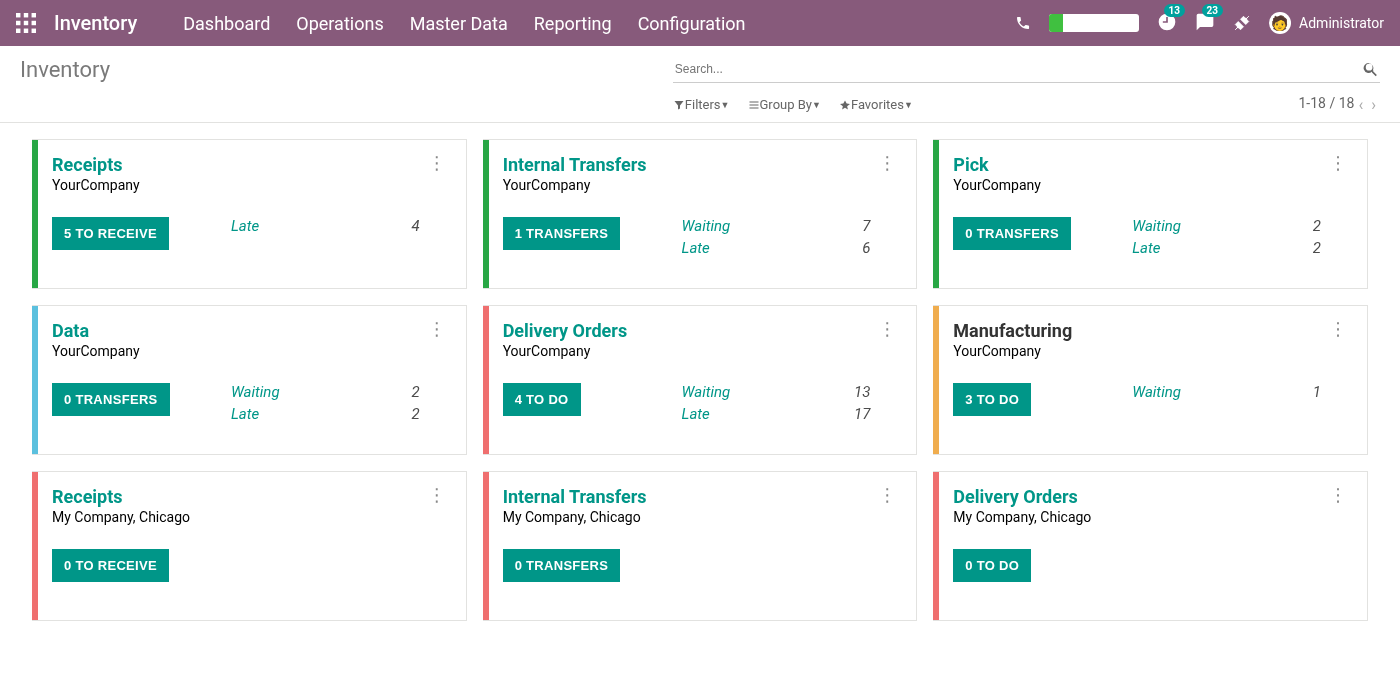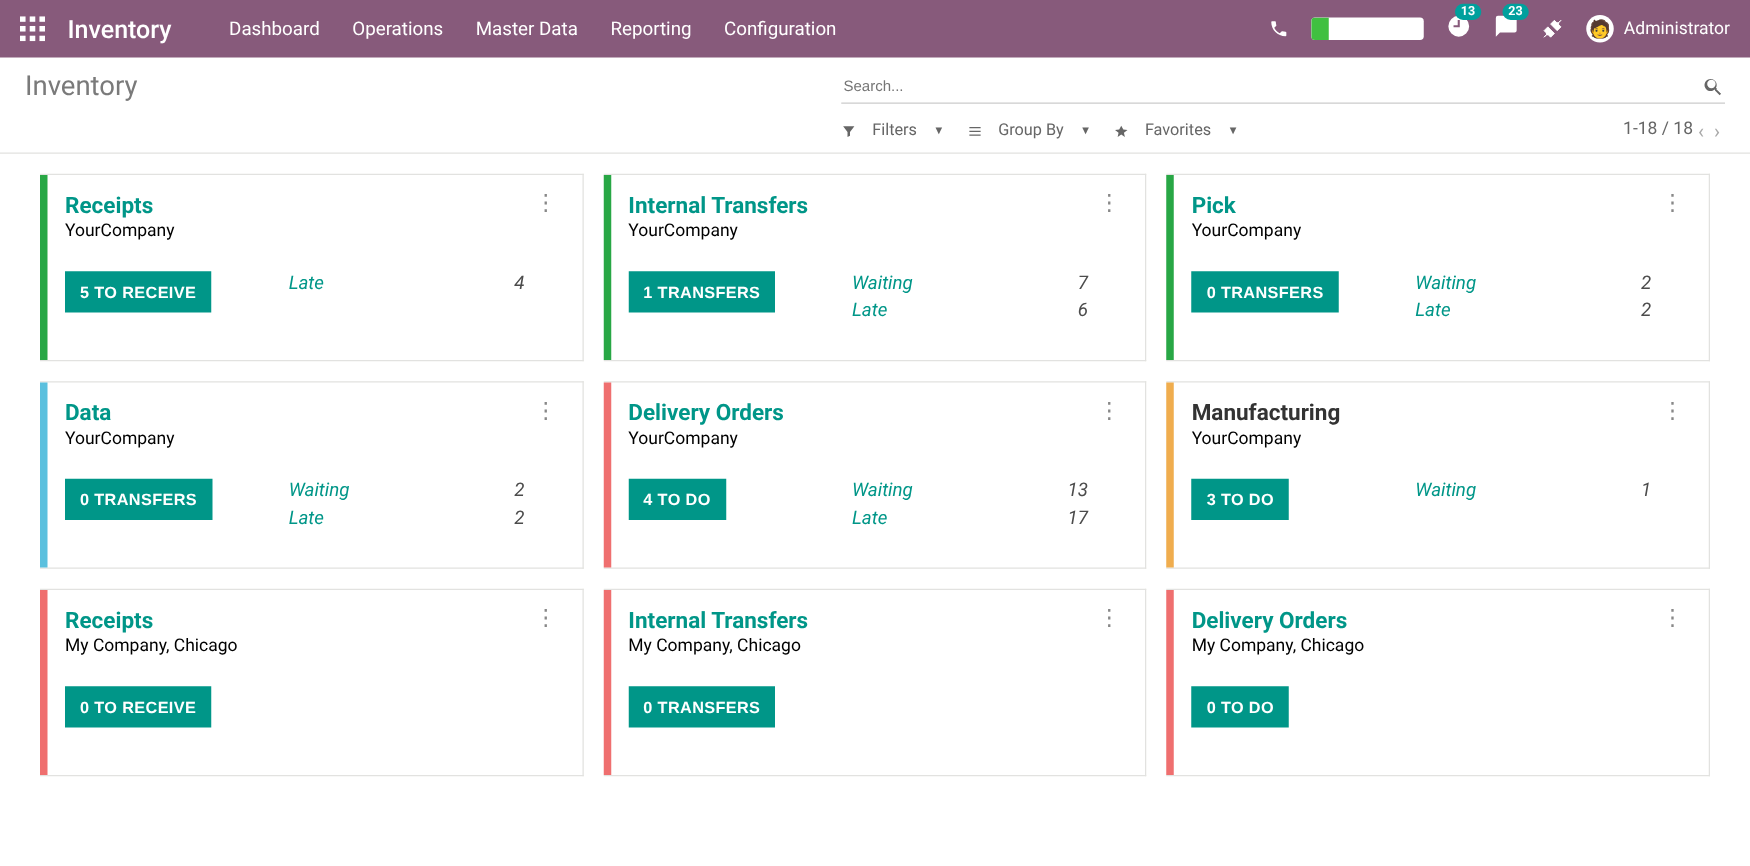--- a/index.html
+++ b/index.html
@@ -4,41 +4,41 @@
 <style>
 * { box-sizing: border-box; margin: 0; padding: 0; }
 body { font-family: -apple-system, BlinkMacSystemFont, "Segoe UI", Roboto, "Helvetica Neue", Arial, sans-serif; background: #fff; color: #4c4c4c; font-size: 14px; }
 
 
 .topnav { background: #875a7b; height: 46px; display: flex; align-items: center; padding: 0 16px; color: #fff; }
 .apps-icon { width: 20px; height: 20px; display: inline-block; margin-right: 18px; cursor: pointer; }
 .apps-icon svg { display:block; }
 .brand { font-size: 20px; font-weight: 500; margin-right: 46px; }
 .nav-links { display: flex; gap: 26px; }
-.nav-link { color: #fff; cursor: pointer; font-size: 15px; }
+.nav-link { color: #fff; cursor: pointer; font-size: 18px; }
 .nav-right { margin-left: auto; display: flex; align-items: center; gap: 18px; }
 .phone-icon, .chat-icon, .clock-icon, .tools-icon { cursor: pointer; display:flex; align-items:center; }
 .progress-bar { width: 90px; height: 18px; background: #fff; border-radius: 3px; overflow: hidden; position: relative; }
 .progress-fill { height: 100%; background: #40c040; width: 15%; }
 .icon-with-badge { position: relative; display:inline-block; }
 .badge { position: absolute; top: -8px; right: -8px; background: #00a09d; color: #fff; font-size: 10px; border-radius: 10px; padding: 1px 5px; font-weight: bold; }
 .user-block { display: flex; align-items: center; gap: 8px; cursor: pointer; }
 .avatar { width: 22px; height: 22px; border-radius: 50%; background: #fff; display:flex; align-items:center; justify-content:center; font-size:14px; }
 
 
 .control-panel { padding: 10px 20px 8px 20px; border-bottom: 1px solid #e2e2e0; }
 .cp-row1 { display: flex; align-items: center; }
 .page-title { font-size: 22px; color: #7a7a7a; flex: 0 0 48%; }
 .search-wrap { flex: 1; position: relative; display:flex; align-items:center; border-bottom: 1px solid #ccc; }
 .search-input { width: 100%; border: none; outline: none; font-size: 12px; padding: 6px 30px 6px 2px; background: transparent; color:#555; }
 .search-btn { position: absolute; right: 0; top: 4px; cursor: pointer; color:#666; }
 .cp-row2 { display: flex; align-items: center; margin-top: 12px; }
 .cp-left-spacer { flex: 0 0 48%; }
 .filter-group { display: flex; gap: 18px; color: #666; }
-.filter-btn { cursor: pointer; display:flex; align-items:center; gap:13px; font-size:13px; }
+.filter-btn { cursor: pointer; display:flex; align-items:center; gap:0; font-size:13px; }
 .pager { margin-left: auto; display:flex; gap:0; color:#666; }
 .pager-arrow { cursor: pointer; color:#aaa; font-size:16px; padding:0 4px;}
 .caret { font-size: 9px; }
 
 
 .kanban { display: flex; flex-wrap: wrap; padding: 16px 24px; gap: 0; }
 .card { flex: 0 0 calc(33.333% - 16px); margin: 0 8px 16px 8px; border: 1px solid #e2e2e0; background: #fff; position: relative; min-height: 150px; border-left: none; }
 .card-stripe { position: absolute; left: 0; top: 0; bottom: 0; width: 6px; }
 .card-inner { padding: 14px 16px 16px 20px; }
 .card-head { display: flex; justify-content: space-between; align-items: flex-start; }

